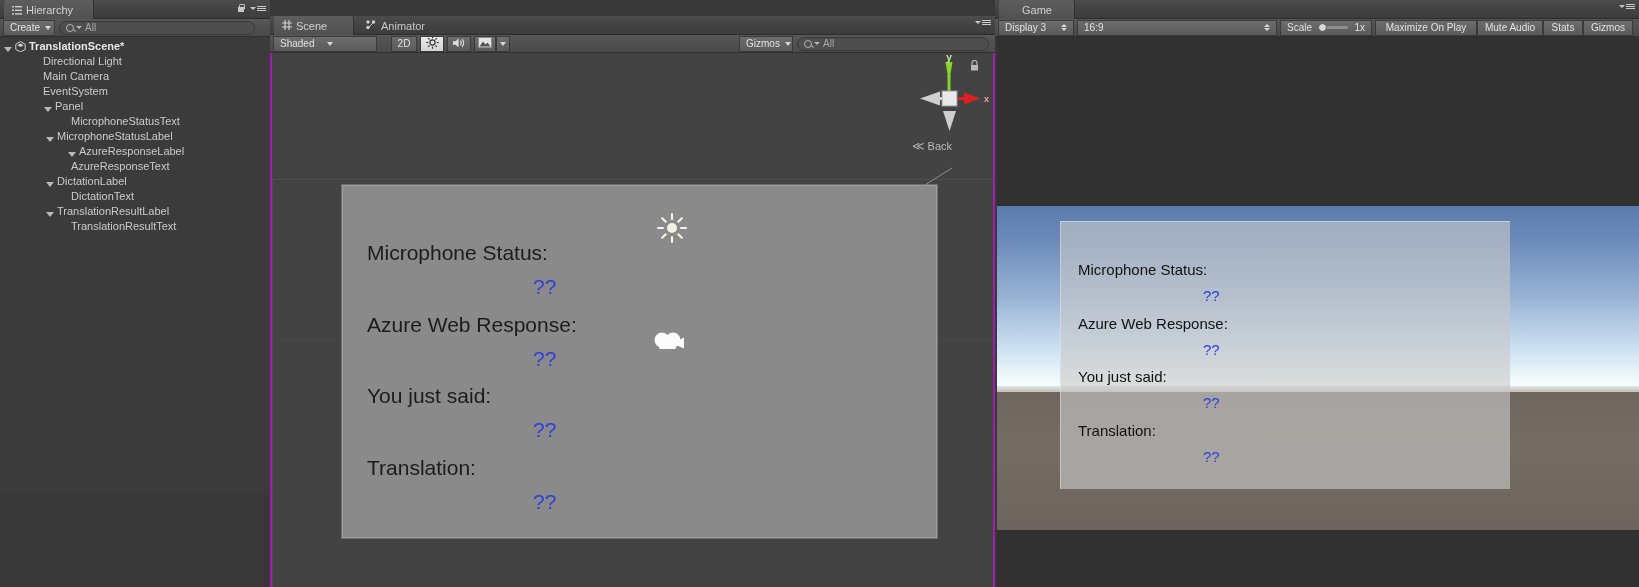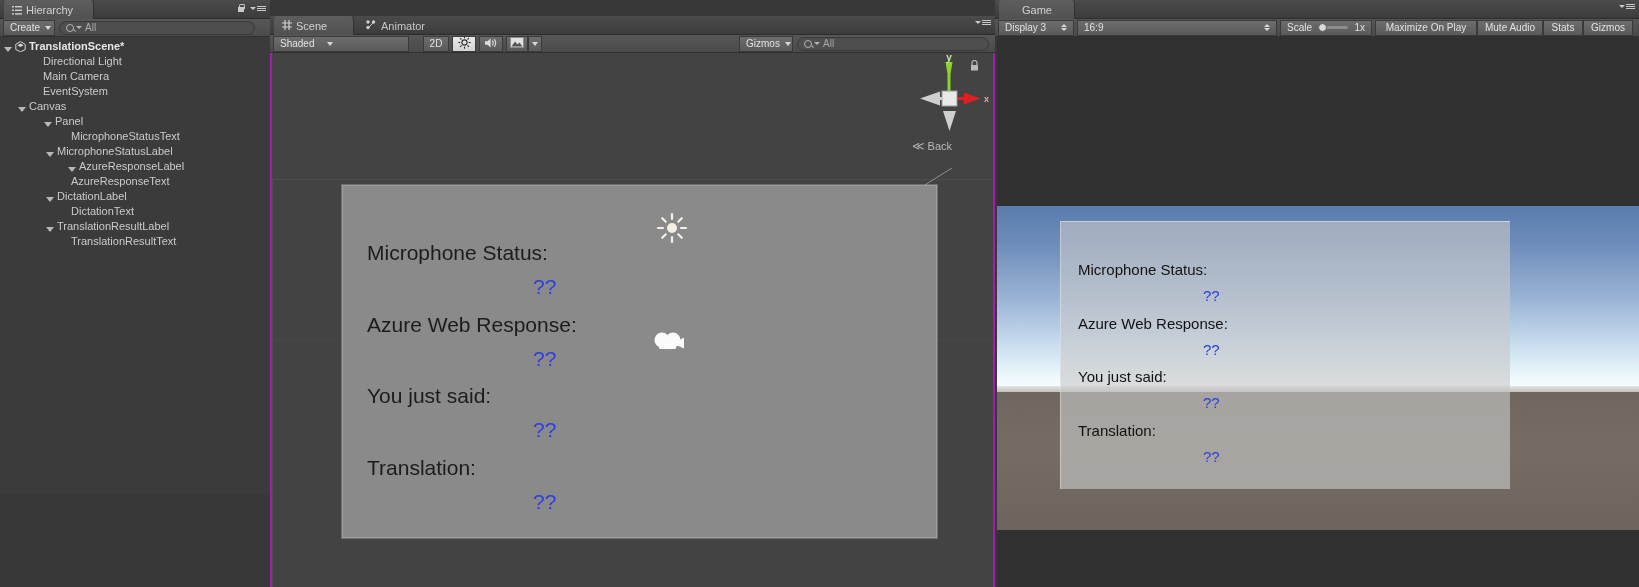--- a/index.html
+++ b/index.html
@@ -220,24 +220,20 @@
           <span>Directional Light</span>
         </div>
         <div class="hrow" style="padding-left: 32px;">
           <span class="disc hidden"></span>
           <span>Main Camera</span>
         </div>
         <div class="hrow" style="padding-left: 32px;">
           <span class="disc hidden"></span>
           <span>EventSystem</span>
         </div>
-        <div class="hrow" style="padding-left: 18px;">
-          <span class="disc"></span>
-          <span>Canvas</span>
-        </div>
         <div class="hrow" style="padding-left: 44px;">
           <span class="disc"></span>
           <span>Panel</span>
         </div>
         <div class="hrow" style="padding-left: 60px;">
           <span class="disc hidden"></span>
           <span>MicrophoneStatusText</span>
         </div>
         <div class="hrow" style="padding-left: 46px;">
           <span class="disc"></span>
@@ -297,21 +293,21 @@
           <span class="lines">
               <i></i>
               <i></i>
               <i></i>
             </span>
         </span>
       </div>
     </div>
 
     <div class="toolbar">
-      <div class="tbtn" style="margin-left:3px;width:136px;justify-content:flex-start;gap:8px;">
+      <div class="tbtn" style="margin-left:3px;width:104px;justify-content:flex-start;gap:8px;">
         <span>Shaded</span>
         <span class="caret"></span>
       </div>
       <div class="tbtn" style="margin-left:14px;width:26px;">
         <span>2D</span>
       </div>
       <div class="tbtn" style="margin-left:3px;width:24px;background:linear-gradient(to bottom,#e8e8e8,#d4d4d4);">
         <span>
           <svg width="13" height="13" viewBox="0 0 13 13">
               <circle cx="6.5" cy="6.5" r="2.6" fill="none" stroke="#2e2e2e" stroke-width="1.1"></circle>

